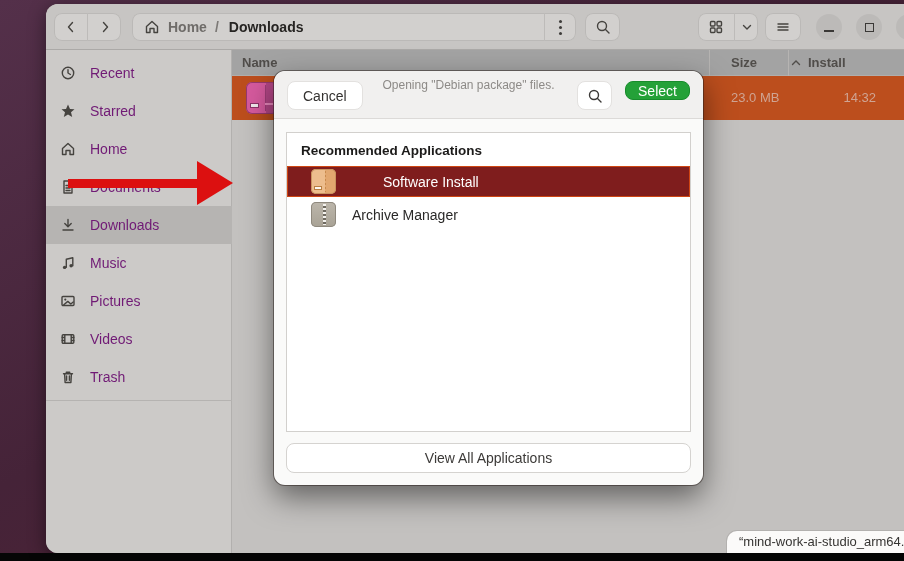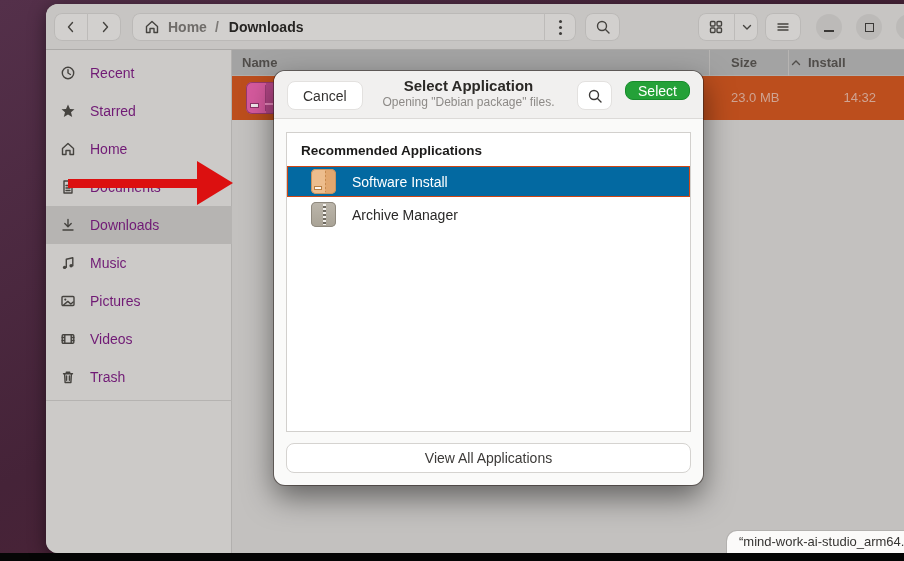--- a/index.html
+++ b/index.html
@@ -99,21 +99,21 @@
   .dlg-sub { font-size:12px; color:#8d8a87; margin-top:1px; }
   .dlg-search { position:absolute; right:91px; top:10px; width:35px; height:29px; background:#ffffff;
                 border:1px solid #e3e1df; border-radius:8px; display:flex; align-items:center; justify-content:center; }
   .dlg-select { position:absolute; right:13px; top:10px; width:65px; height:19px; background:#24a138;
                 border:1px solid #188c2c; border-radius:8px; color:#ffffff; font-size:14px;
                 display:flex; align-items:center; justify-content:center; font-family:inherit; }
   .app-panel { position:absolute; left:12px; top:61px; width:405px; height:300px; background:#ffffff;
                border:1px solid #d2d0cd; }
   .app-section { position:absolute; left:14px; top:10px; font-size:13.5px; font-weight:bold; color:#1c1b1a; }
   .app-row { position:absolute; left:0; right:0; height:31px; display:flex; align-items:center; padding-left:24px; }
-  .app-row-0 { top:33px; background:#0369a1; box-shadow:0 0 0 1px #cf4613 inset; }
+  .app-row-0 { top:33px; background:#7f1d1d; box-shadow:0 0 0 1px #cf4613 inset;gap:31px; }
   .app-row-1 { top:66px; background:#ffffff; }
   .app-name { font-size:14px; margin-left:16px; }
   .app-row-0 .app-name { color:#ffffff; }
   .app-row-1 .app-name { color:#2a2928; }
   .app-ic { width:25px; height:25px; border-radius:5px; position:relative; flex:0 0 25px; }
   .ic-si { background:linear-gradient(90deg,#edbd8d 0 55%, #e2a76f 55% 100%); box-shadow:0 0 0 1px #c9935f inset; }
   .ic-si .seam { position:absolute; left:54%; top:2px; bottom:2px; width:1px;
                  background:repeating-linear-gradient(#c98b4e 0 2px, transparent 2px 4px); }
   .ic-si .bar { position:absolute; left:3px; bottom:4px; width:8px; height:4px; background:#fdf6ee; border:1px solid #b97f42; }
   .ic-am { background:linear-gradient(#bcb6ab, #a8a295); box-shadow:0 0 0 1px #8f897e inset; }
@@ -305,21 +305,20 @@
     <div class="statusbar">
       <span>“mind-work-ai-studio_arm64.deb” selected  (23.0 MB)</span>
     </div>
   </div>
 </div>
 
 <div class="dialog">
   <div class="dlg-header">
     <button class="dlg-cancel">Cancel</button>
     <div class="dlg-titlebox">
-      <div class="dlg-title">Select Application</div>
       <div class="dlg-sub">Opening "Debian package" files.</div>
     </div>
     <div class="dlg-search">
       <svg class="icon16" viewBox="0 0 16 16">
           <circle cx="7" cy="7" r="4.5" fill="none" stroke="#3b3937" stroke-width="1.4"></circle>
           <path d="M10.5 10.5 L14 14" stroke="#3b3937" stroke-width="1.4" stroke-linecap="round"></path>
         </svg>
     </div>
     <button class="dlg-select">Select</button>
   </div>

